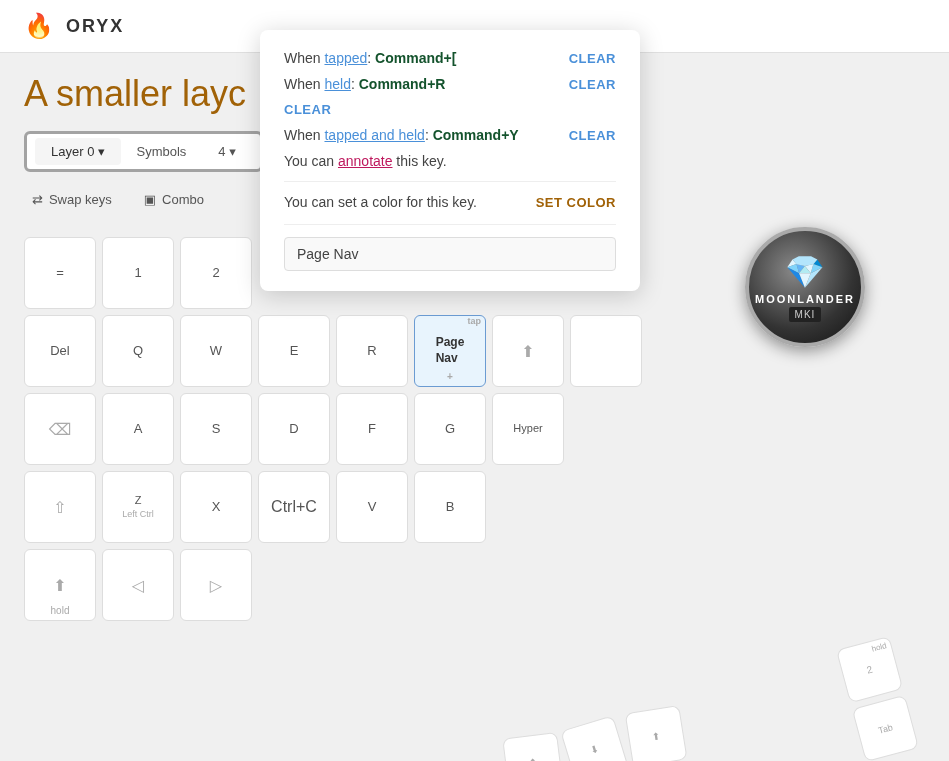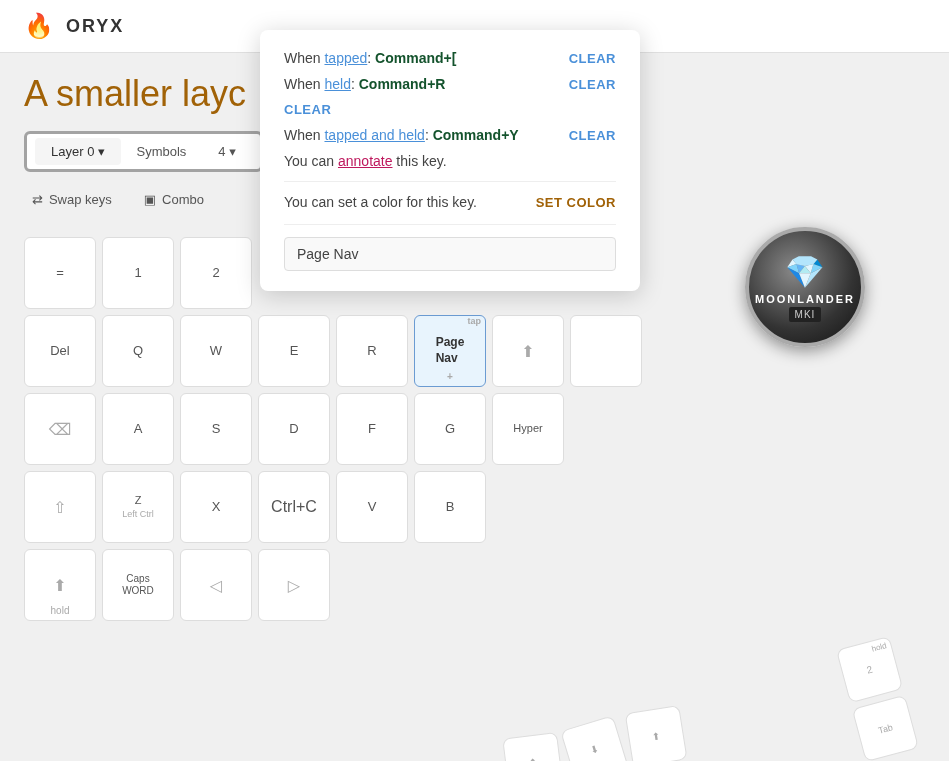--- a/index.html
+++ b/index.html
@@ -417,23 +417,20 @@
         <span class="key-label-main">B</span>
       </div>
     </div>
 
     <div class="key-row">
       <div class="key" style="position:relative;">
         <span class="key-icon">⬆</span>
         <span class="key-sublabel">hold</span>
       </div>
       <div class="key">
-        <span class="key-label-main" style="font-size:10px;text-align:center;">Caps<br>WORD</span>
-      </div>
-      <div class="key">
         <span class="key-icon">◁</span>
       </div>
       <div class="key">
         <span class="key-icon">▷</span>
       </div>
     </div>
 
     <div class="moonlander-badge">
       <div class="badge-circle">
         <div class="badge-gem">💎</div>

